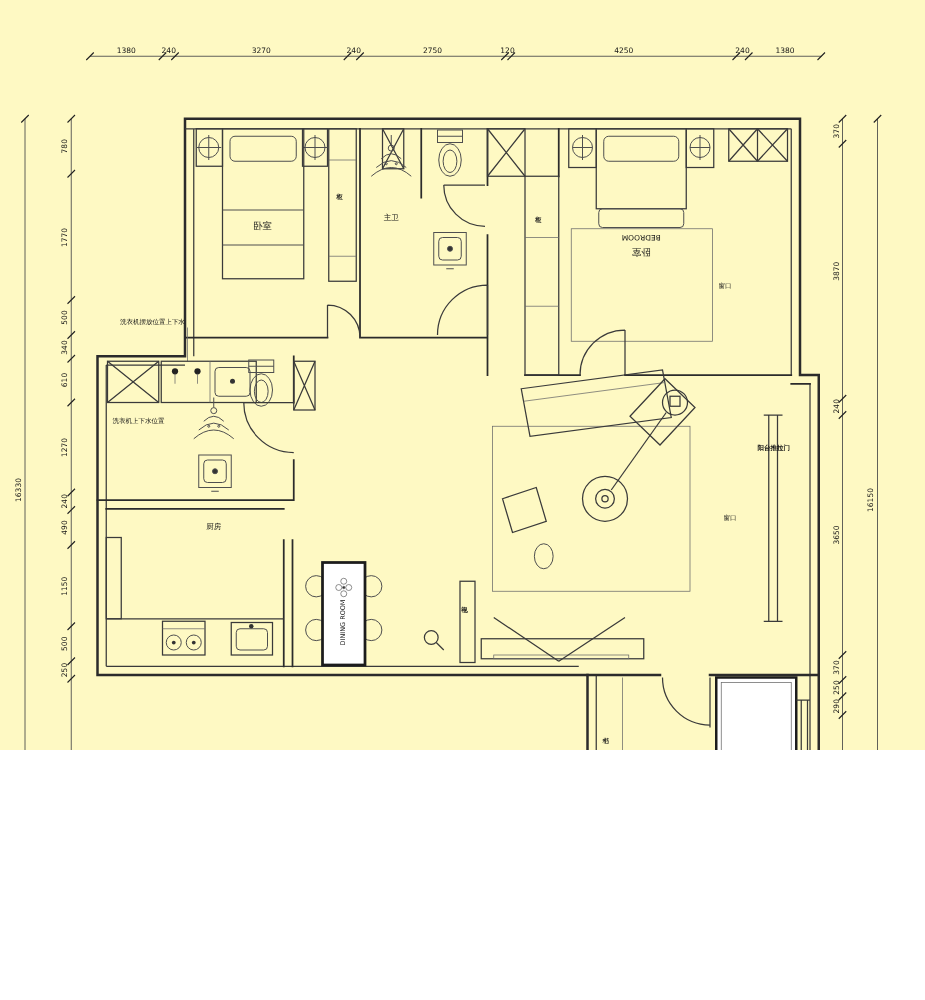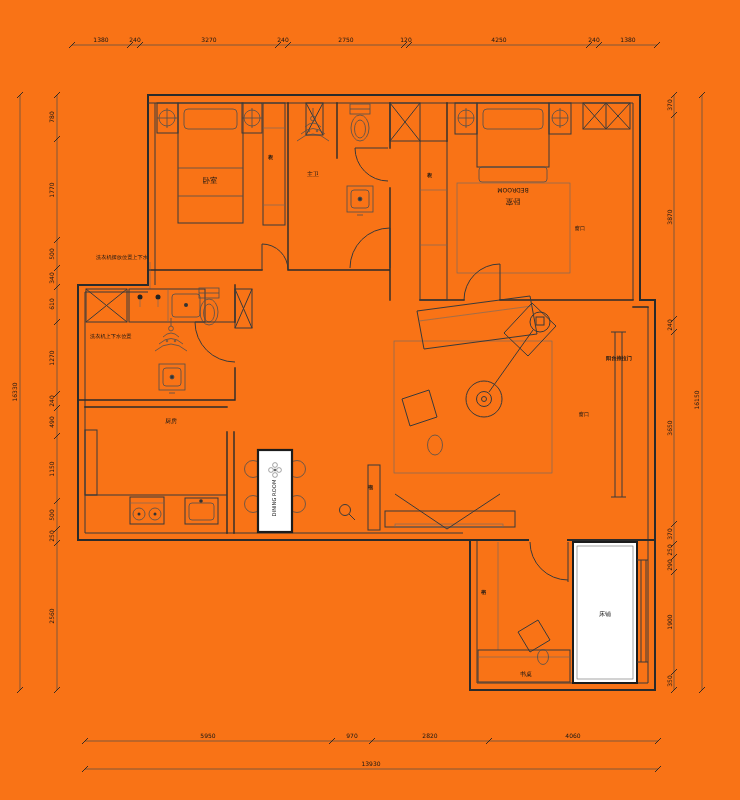--- a/index.html
+++ b/index.html
@@ -1,16 +1,16 @@
 <!DOCTYPE html>
 <html><head>
 <meta charset="utf-8">
 <style>
   html,body{margin:0;padding:0;background:#ffffff;}
-  #canvas{position:relative;width:740px;height:800px;background:#f97316;overflow:hidden;
+  #canvas{position:relative;width:740px;height:600px;background:#fef9c3;overflow:hidden;
           font-family:"DejaVu Sans",sans-serif;}
   svg{display:block;}
   .w2{stroke:#2b2b2b;stroke-width:2;fill:none;stroke-linecap:square;}
   .w15{stroke:#2b2b2b;stroke-width:1.4;fill:none;stroke-linecap:square;}
   .w1{stroke:#3a3a3a;stroke-width:1;fill:none;}
   .t{stroke:#4f4f4f;stroke-width:0.8;fill:none;}
   .tt{stroke:#6a6a6a;stroke-width:0.6;fill:none;}
   .dim{stroke:#4a4a4a;stroke-width:0.7;fill:none;}
   .tick{stroke:#222;stroke-width:0.9;fill:none;}
   text{fill:#161616;font-family:"DejaVu Sans",sans-serif;}

